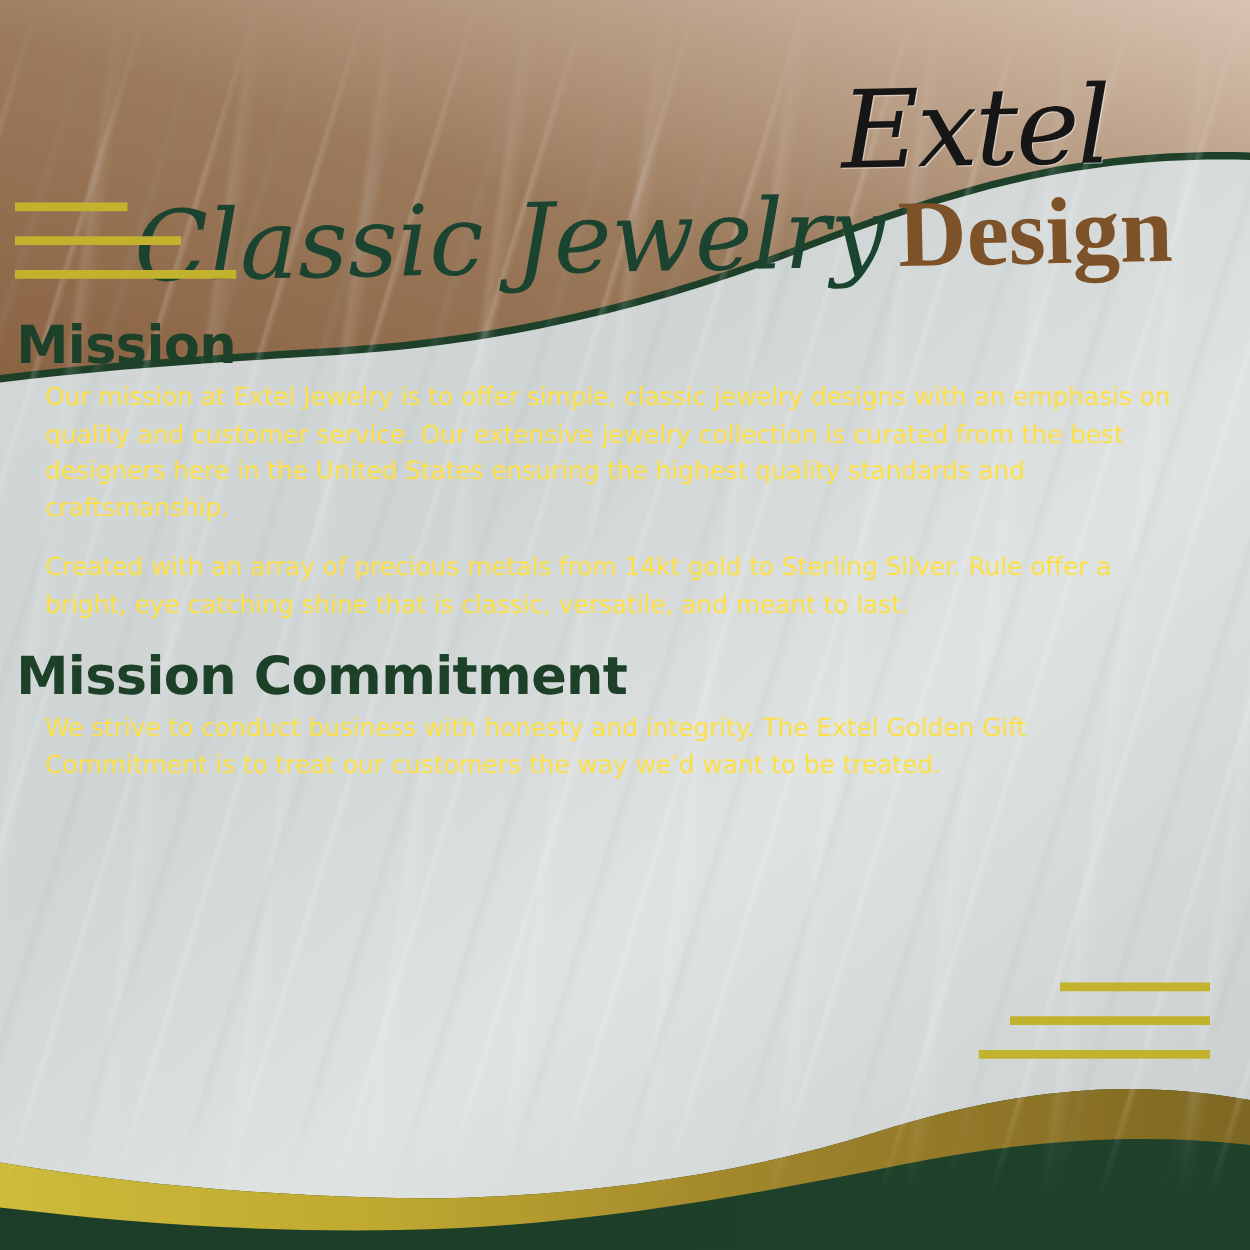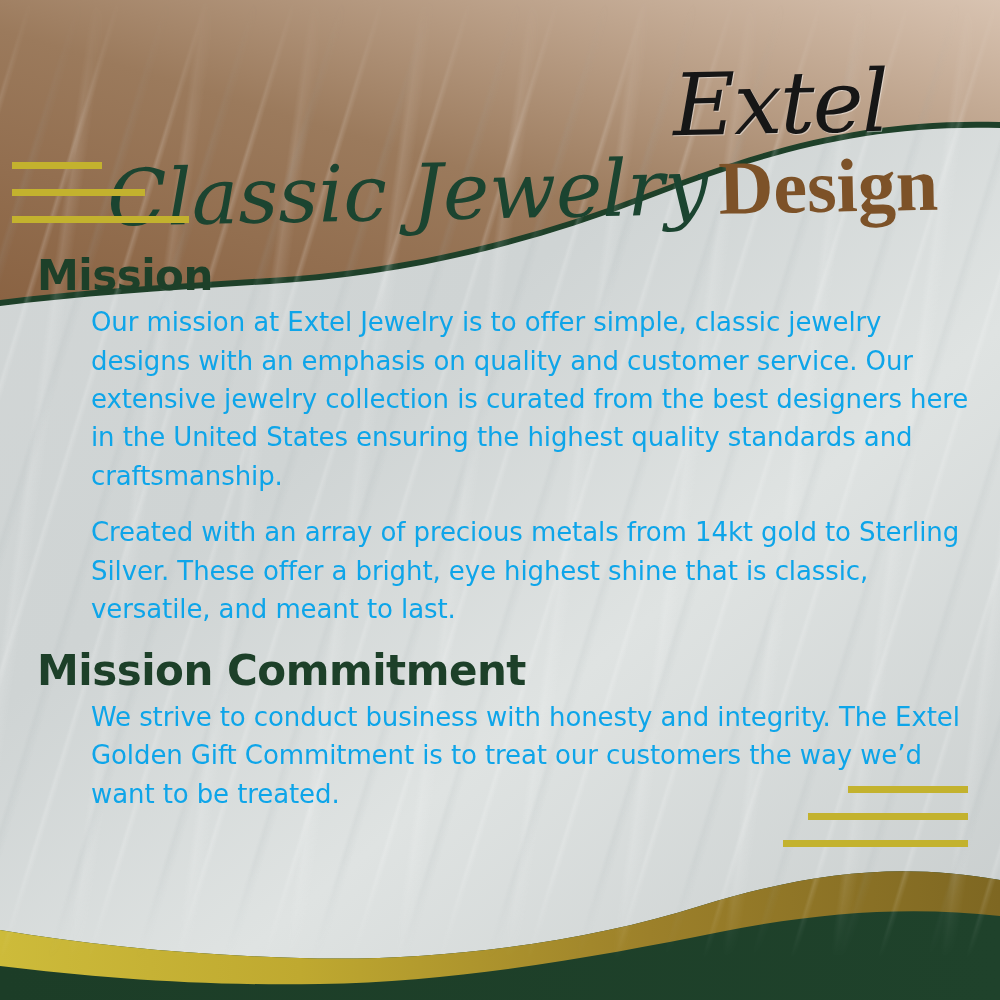--- a/index.html
+++ b/index.html
@@ -99,40 +99,40 @@
 
   
   .rule-group { position:absolute; }
   .rule-group .rule { height:7px; background:#c3b22e; display:block; }
   .rule-group.left  { left:12px;  top:162px; }
   .rule-group.left .rule  { margin-bottom:20px; }
   .rule-group.right { right:32px; top:786px; text-align:right; }
   .rule-group.right .rule { margin-bottom:20px; margin-left:auto; }
 
   
-  #sections { position:absolute; left:0; top:252px; width:1000px;padding-left:24px; }
+  #sections { position:absolute; left:0; top:252px; width:1000px; }
   .section { margin-bottom:14px; }
   .section-heading {
     margin-left:13px;
     font-family:"DejaVu Sans", sans-serif;
     font-weight:700;
     font-size:42px;
     line-height:1.12;
     color:#1d4029;
     letter-spacing:-0.5px;
   }
   .section-body {
-    margin-left:67px;
+    margin-left:36px;
     margin-top:4px;
     margin-right:30px;
     font-family:"DejaVu Sans", sans-serif;
     font-weight:400;
-    font-size:26px;
+    font-size:20px;
     line-height:1.48;
-    color:#0ea5e9;
+    color:#fde047;
     letter-spacing:-0.1px;
     max-width:910px;
   }
 
   .s-mission   { margin-bottom:18px; }
   .s-materials { margin-bottom:18px; }
   .s-service   { margin-bottom:18px; }
   .s-giftbox   { margin-bottom:0; }
   .s-giftbox .section-body { max-width:700px; }
 </style>
@@ -206,21 +206,21 @@
     </div>
 
     <div id="sections">
 
       <div class="section s-mission">
         <div class="section-heading">Mission</div>
         <div class="section-body">Our mission at Extel Jewelry is to offer simple, classic jewelry designs with an emphasis on quality and customer service. Our extensive jewelry collection is curated from the best designers here in the United States ensuring the highest quality standards and craftsmanship.</div>
       </div>
 
       <div class="section s-materials">
-        <div class="section-body">Created with an array of precious metals from 14kt gold to Sterling Silver. These offer a bright, eye highest shine that is classic, versatile, and meant to last.</div>
+        <div class="section-body">Created with an array of precious metals from 14kt gold to Sterling Silver. Rule offer a bright, eye catching shine that is classic, versatile, and meant to last.</div>
       </div>
 
       <div class="section s-service">
         <div class="section-heading">Mission Commitment</div>
         <div class="section-body">We strive to conduct business with honesty and integrity. The Extel Golden Gift Commitment is to treat our customers the way we’d want to be treated.</div>
       </div>
 
 
     </div>
   </div>

